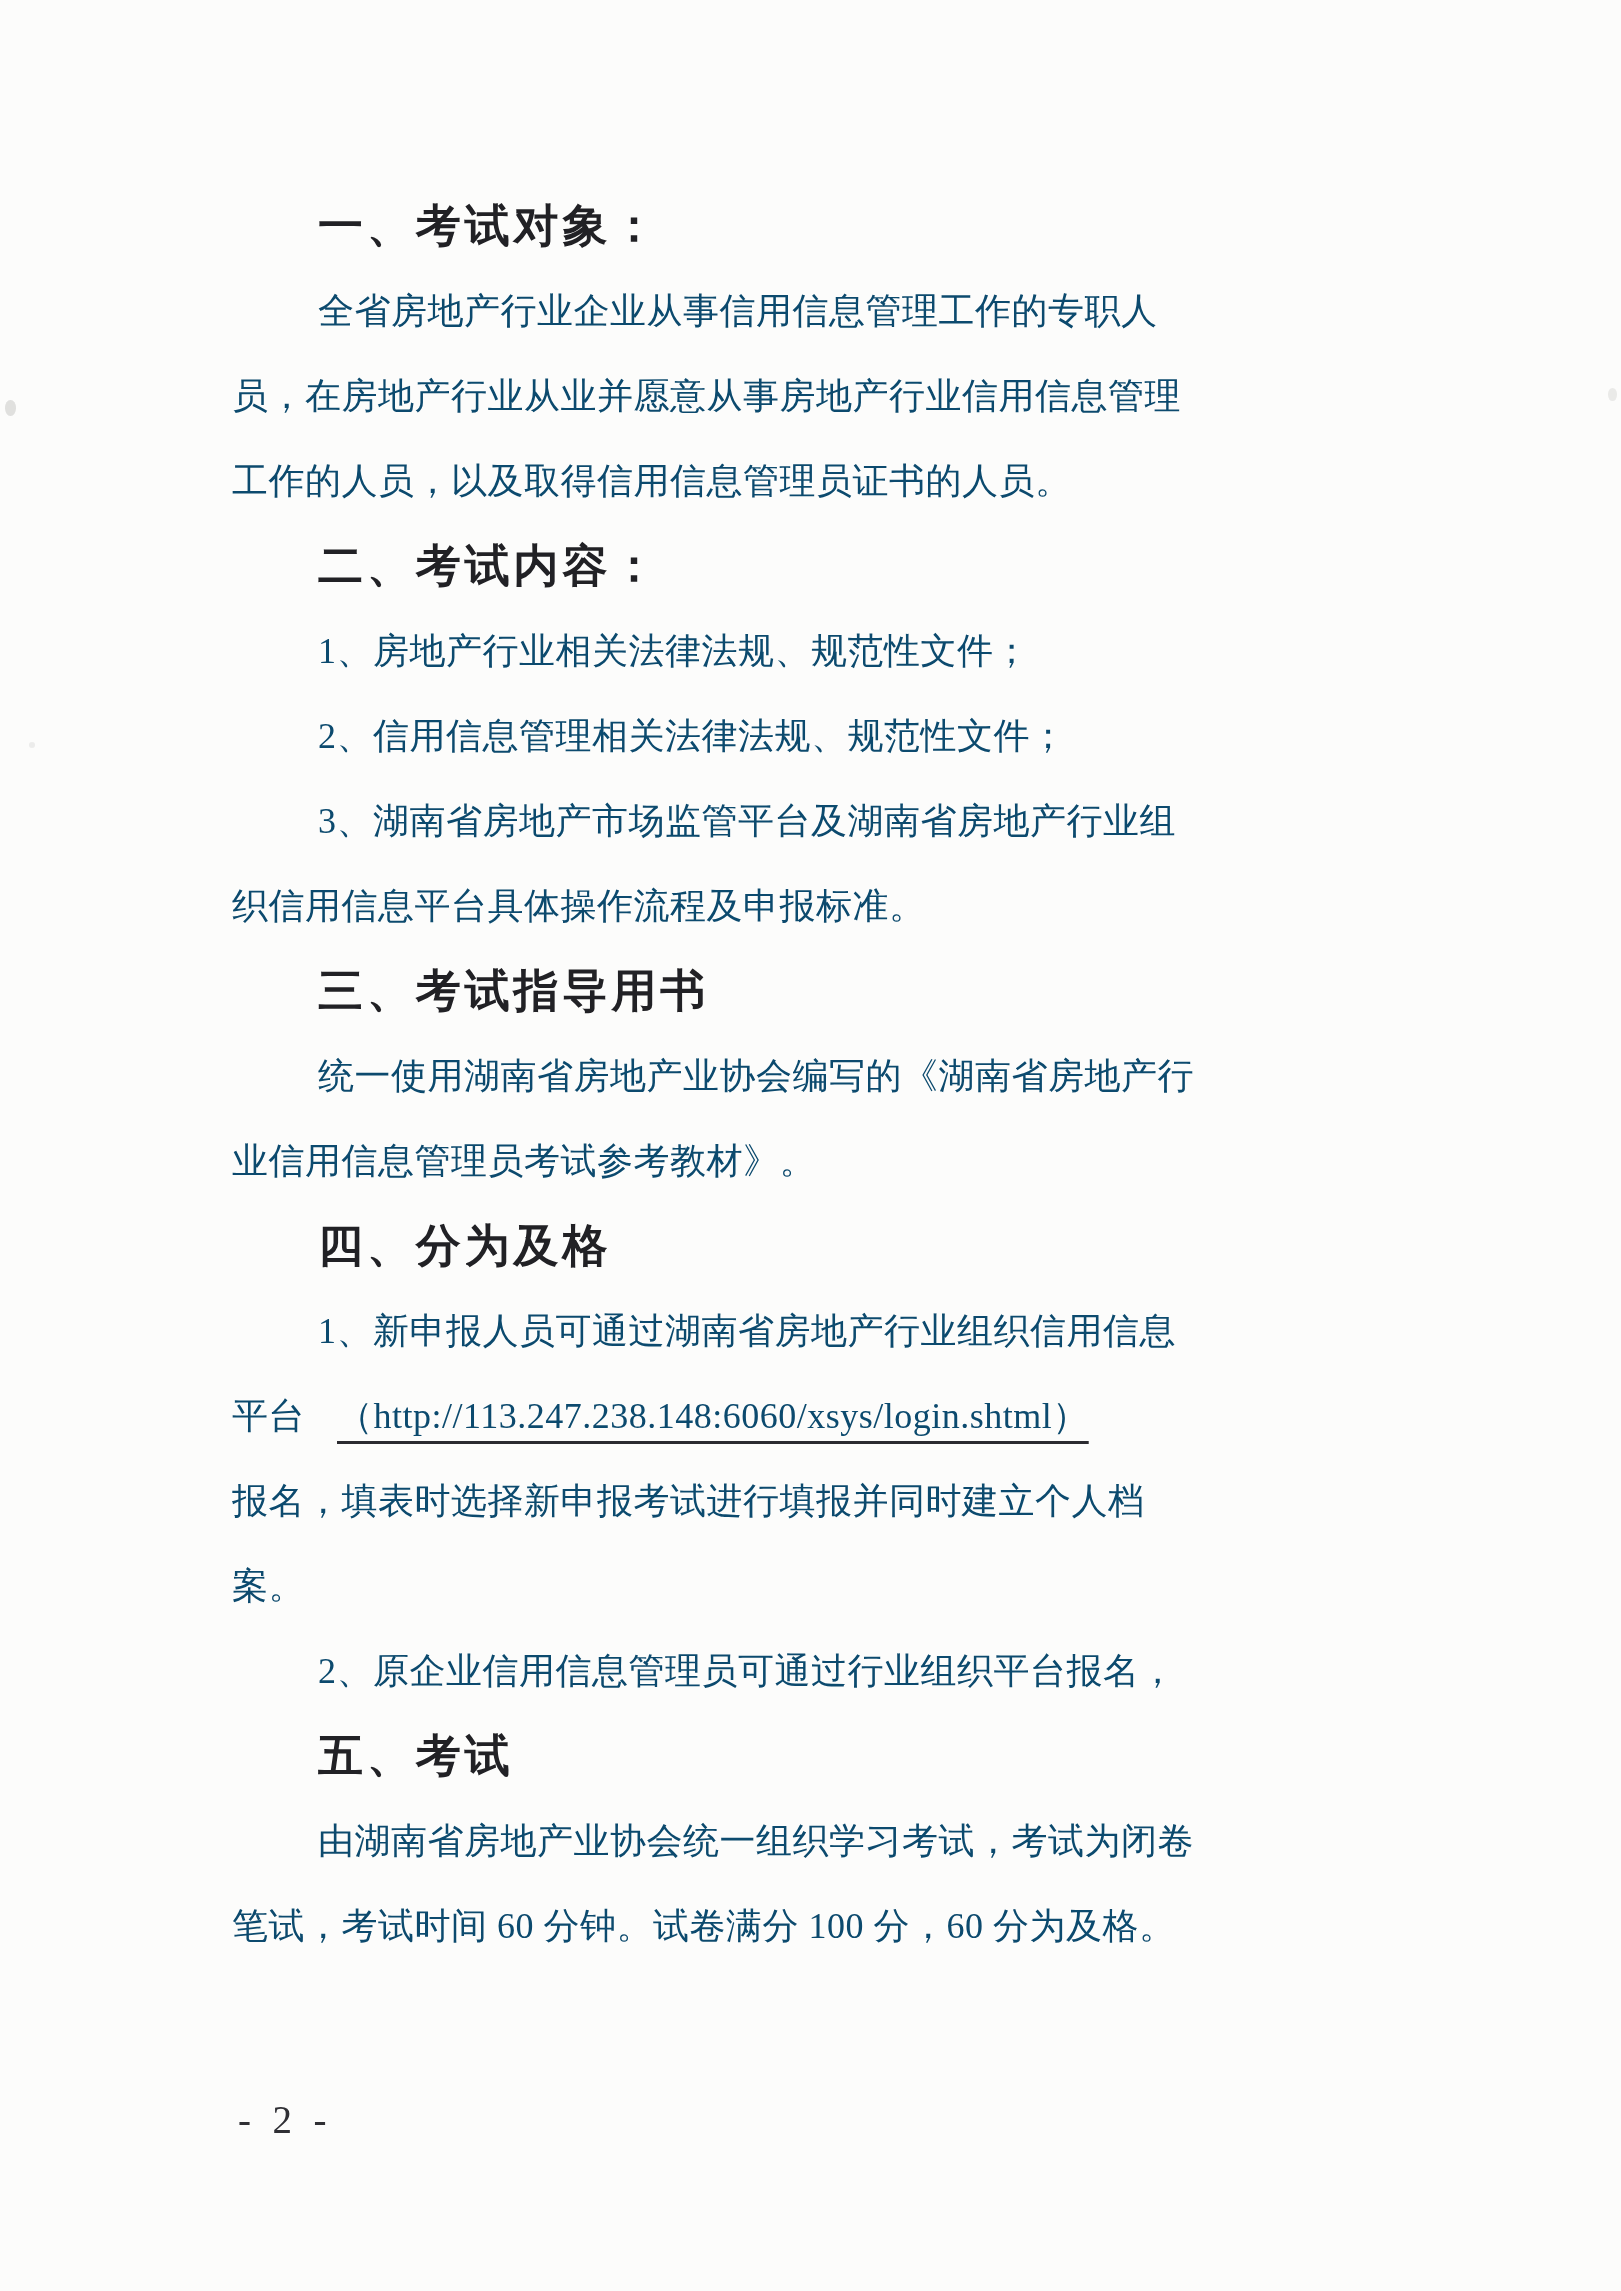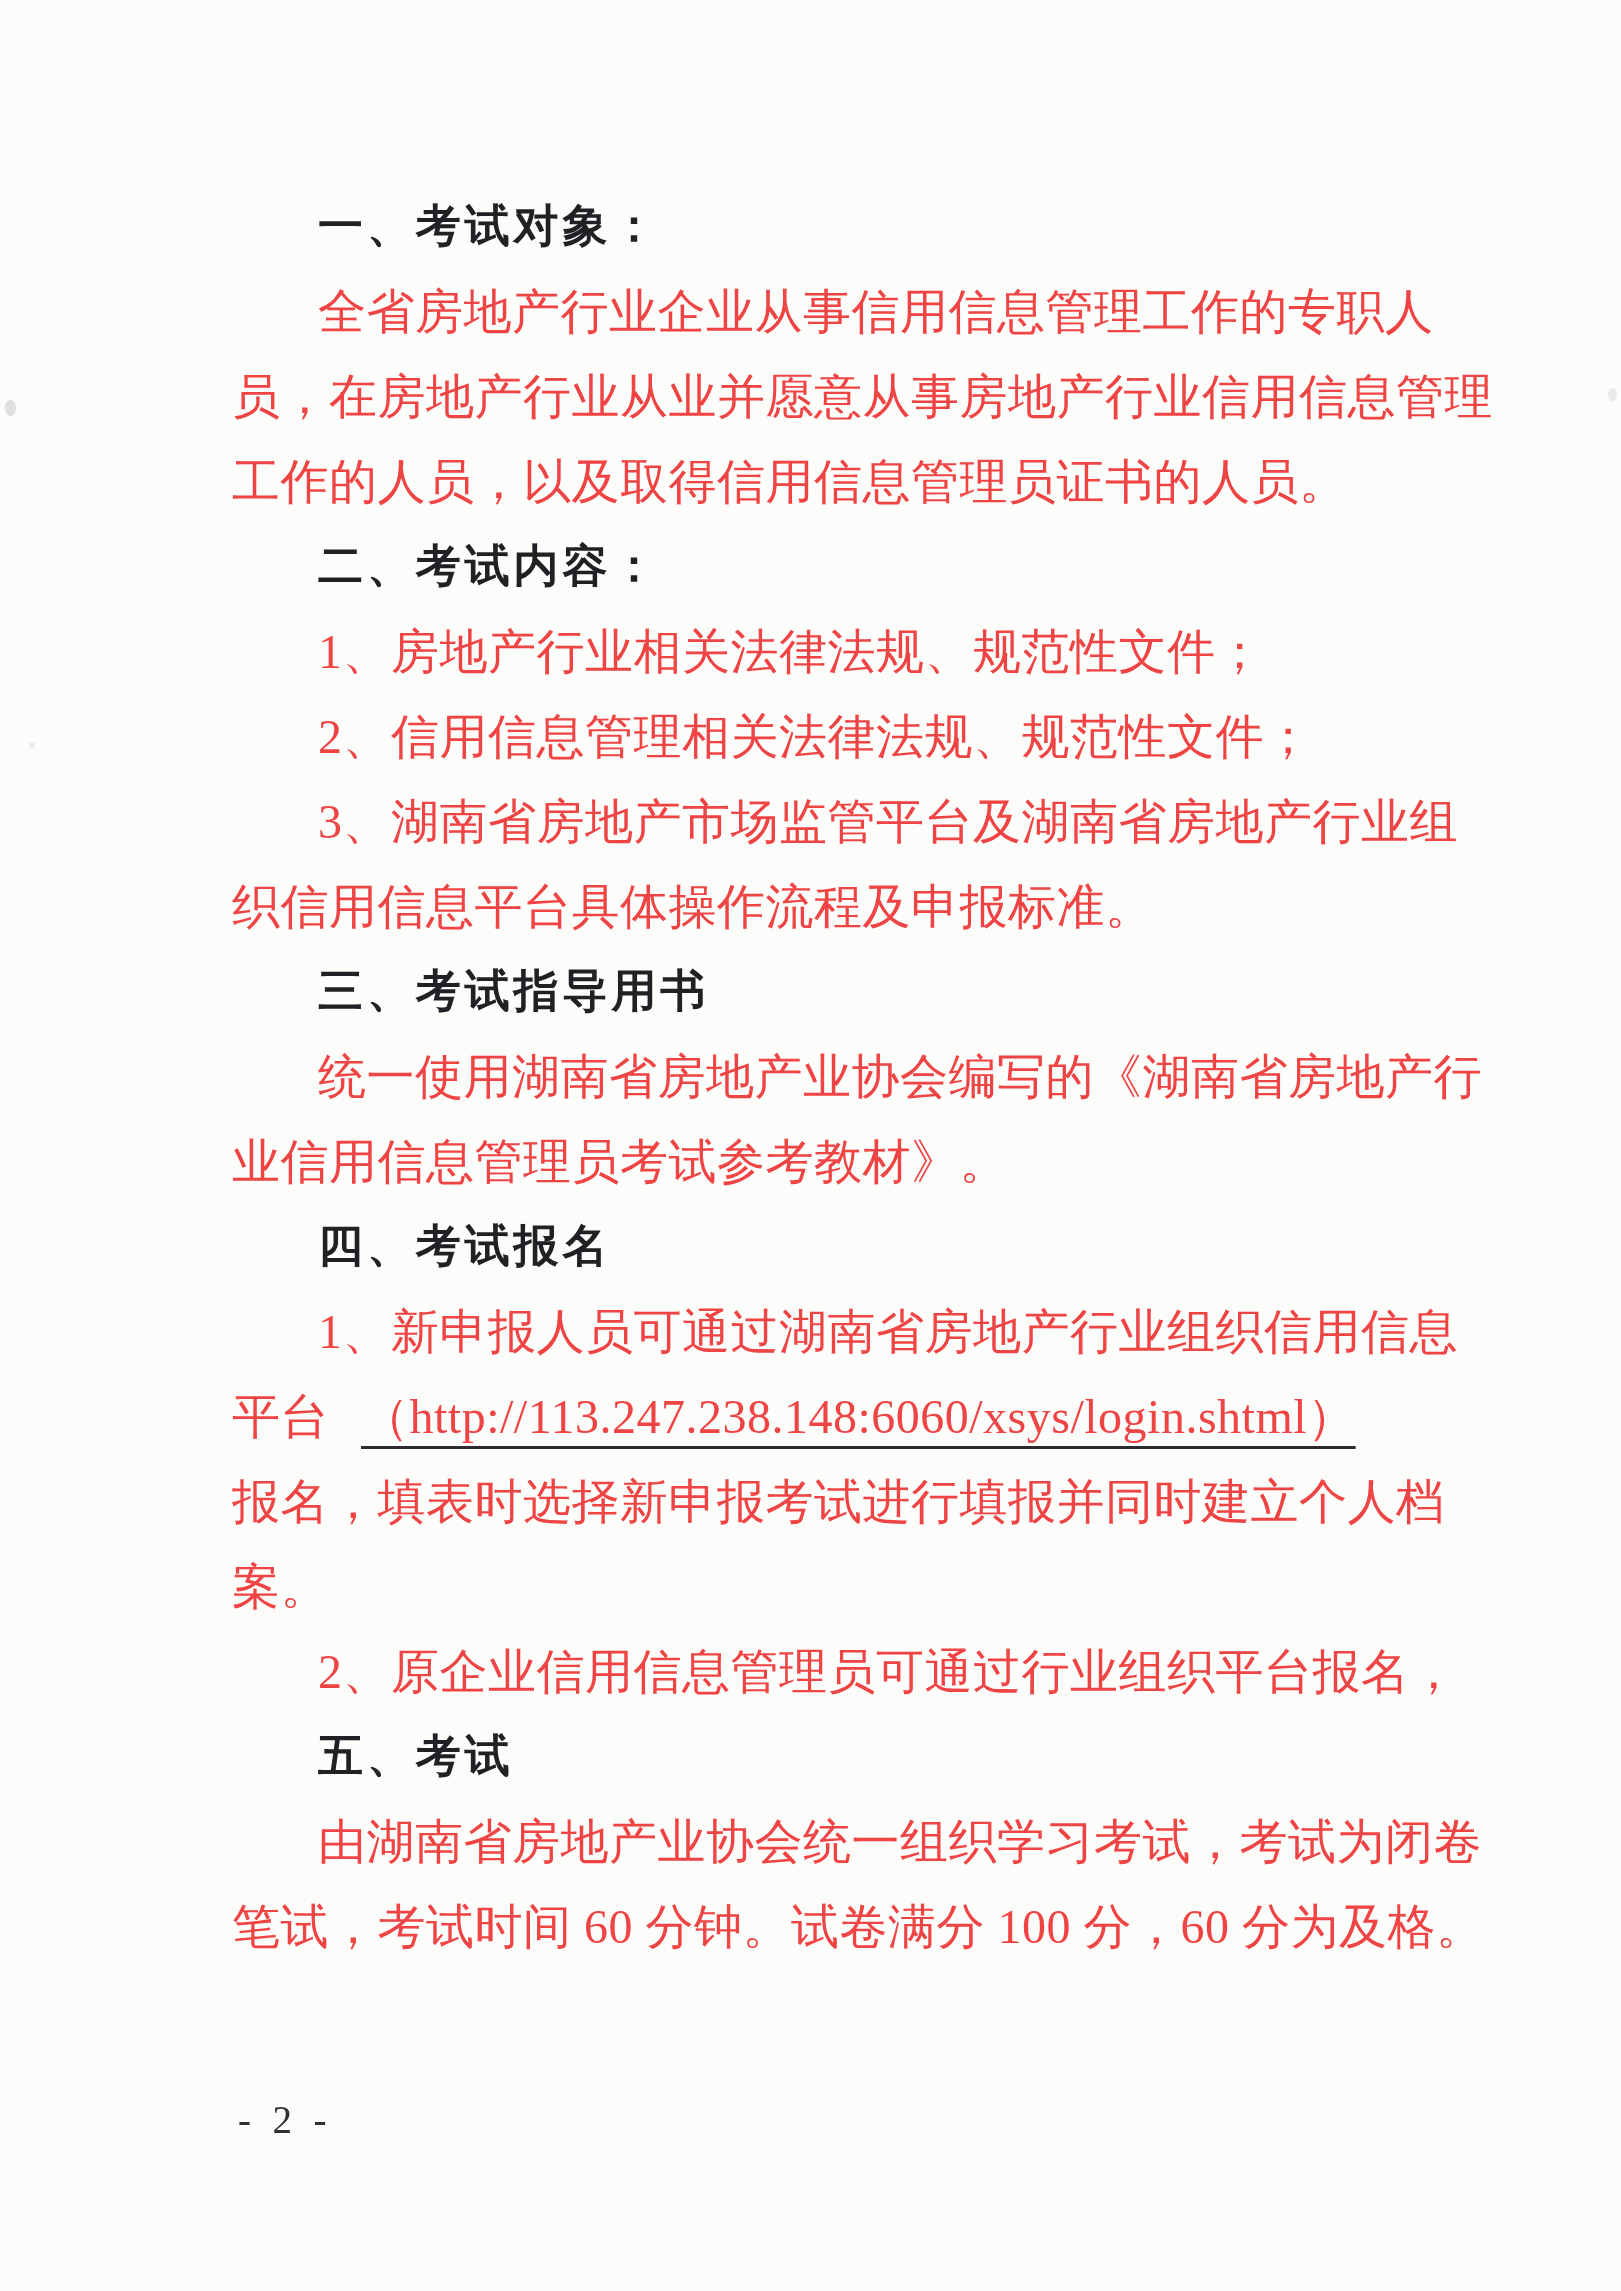--- a/index.html
+++ b/index.html
@@ -28,22 +28,22 @@
 
   .content {
     position: absolute;
     left: 232px;
     top: 184px;
     width: 1110px;
   }
   .line {
     height: 85px;
     line-height: 85px;
-    font-size: 48px;
-    color: #ef4444;
+    font-size: 36px;
+    color: #0c4a6e;
     white-space: nowrap;
     letter-spacing: 0.5px;
   }
   .line.indent {
     text-indent: 86px;
   }
   .line.heading {
     font-weight: bold;
     font-size: 45px;
     color: #212125;
@@ -90,21 +90,21 @@
     <div class="line indent">1、房地产行业相关法律法规、规范性文件；</div>
     <div class="line indent">2、信用信息管理相关法律法规、规范性文件；</div>
     <div class="line indent">3、湖南省房地产市场监管平台及湖南省房地产行业组</div>
     <div class="line">织信用信息平台具体操作流程及申报标准。</div>
 
     <div class="line heading indent">三、考试指导用书</div>
 
     <div class="line indent">统一使用湖南省房地产业协会编写的《湖南省房地产行</div>
     <div class="line">业信用信息管理员考试参考教材》。</div>
 
-    <div class="line heading indent">四、考试报名</div>
+    <div class="line heading indent">四、分为及格</div>
 
     <div class="line indent">1、新申报人员可通过湖南省房地产行业组织信用信息</div>
 
     <div class="line"><span>平台</span><span class="underlined">（http://113.247.238.148:6060/xsys/login.shtml）</span></div>
 
     <div class="line">报名，填表时选择新申报考试进行填报并同时建立个人档</div>
     <div class="line">案。</div>
 
     <div class="line indent">2、原企业信用信息管理员可通过行业组织平台报名，</div>
 

